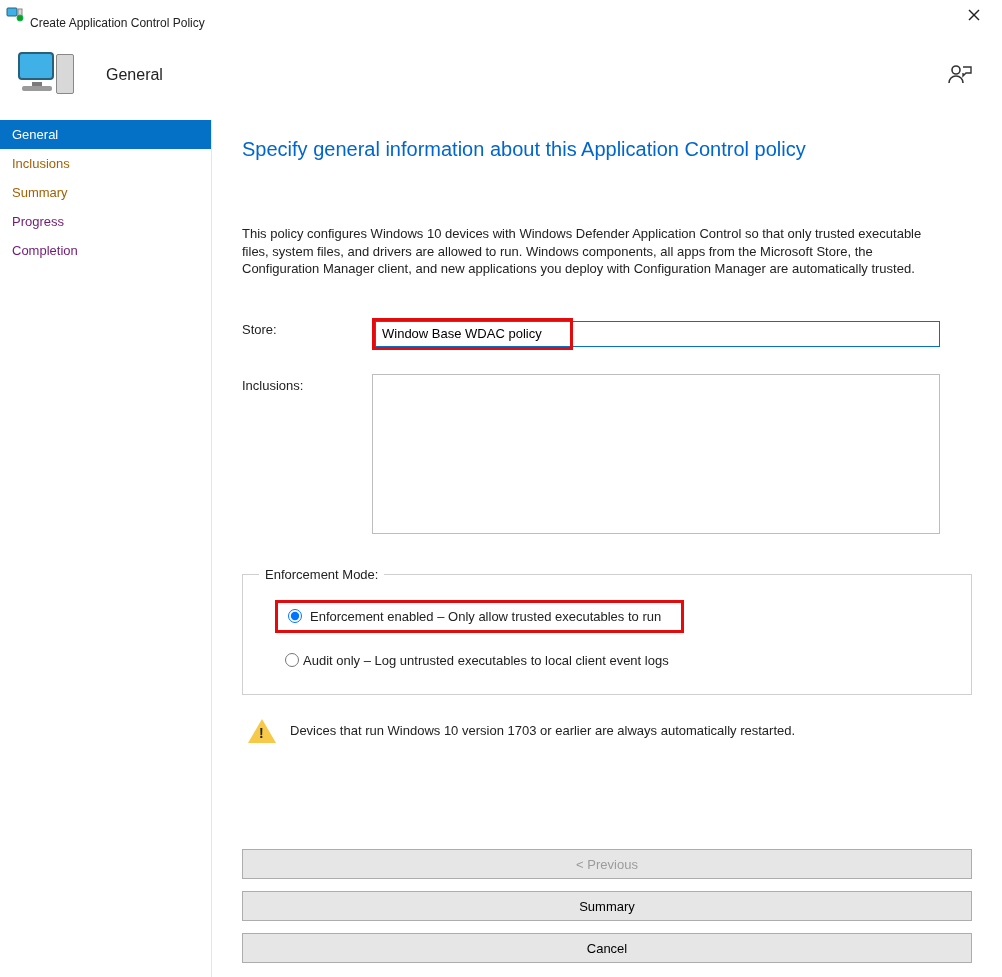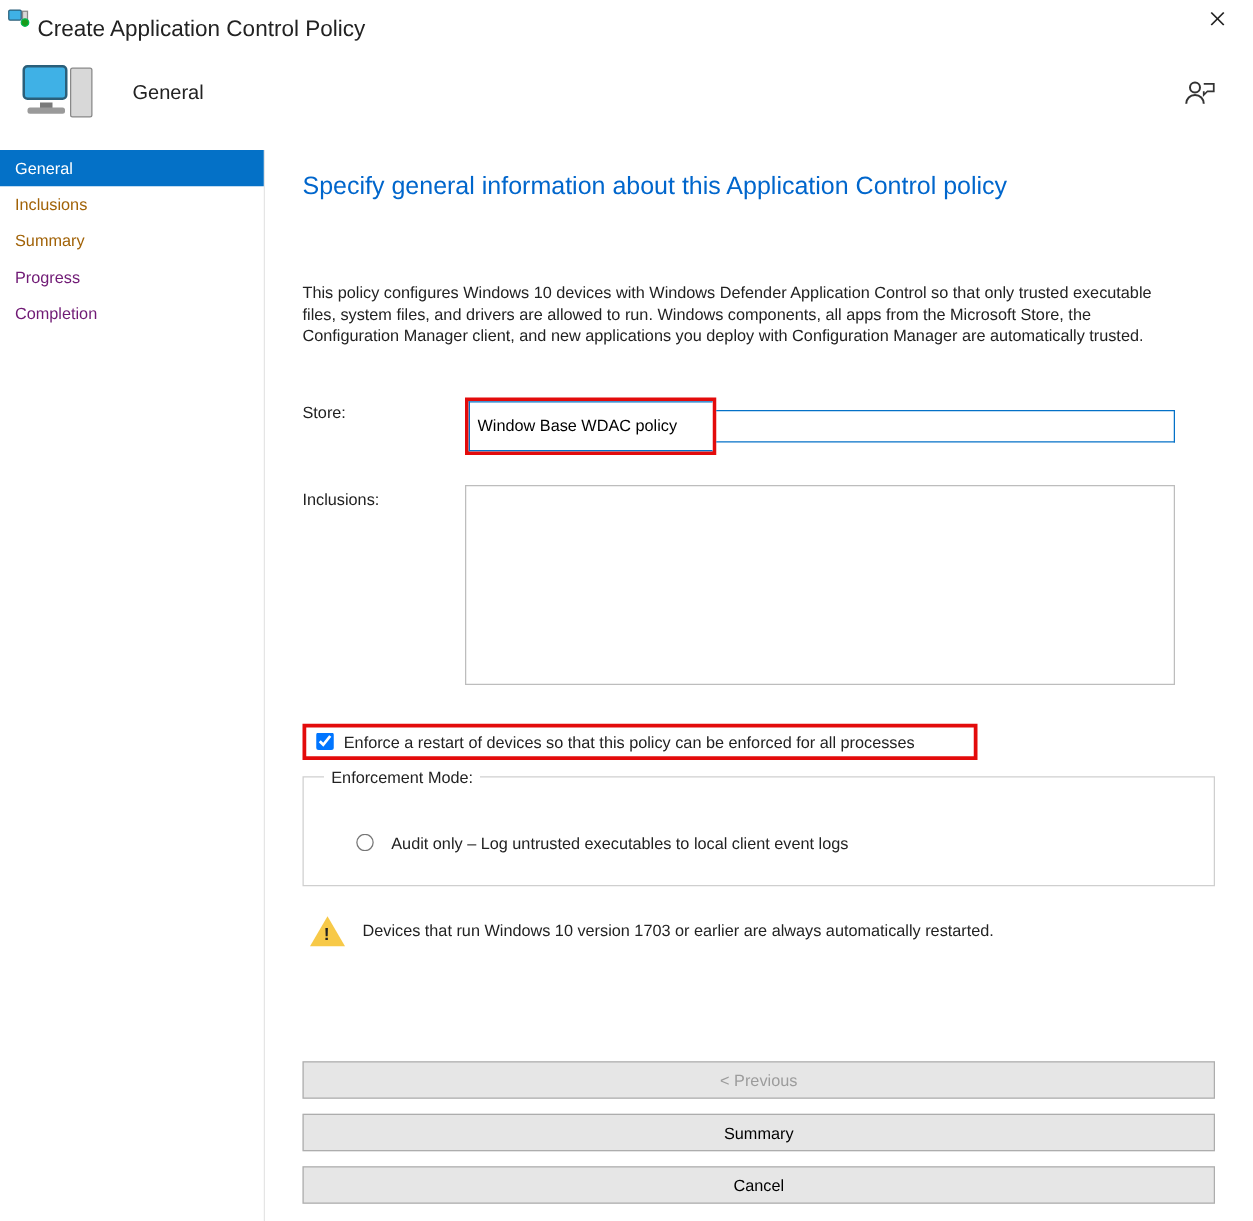--- a/index.html
+++ b/index.html
@@ -17,21 +17,21 @@
     display: flex;
     align-items: center;
     padding: 4px 8px 4px 6px;
     height: 30px;
   }
   .titlebar .title-icon {
     width: 18px; height: 18px;
     margin-right: 6px;
     display: inline-flex; align-items: center; justify-content: center;
   }
-  .titlebar .title-text { font-size: 18px; margin-top: 16px; }
+  .titlebar .title-text { font-size: 12px; margin-top: 16px; }
   .titlebar .close {
     margin-left: auto;
     width: 40px; height: 28px;
     display: flex; align-items: center; justify-content: center;
     font-size: 16px;
     cursor: pointer;
   }
   .header {
     display: flex;
     align-items: center;
@@ -117,21 +117,21 @@
     margin-bottom: 24px;
   }
   .field-label {
     width: 130px;
     padding-top: 4px;
   }
   .field-control { flex: 1; }
   .text-input {
     width: 100%;
     max-width: 568px;
-    height: 40px;
+    height: 26px;
     border: 1px solid #0471c7;
     padding: 2px 6px;
     font-family: inherit;
     font-size: 13px;
   }
   .red-box { border: 3px solid #e30b0b; display: inline-block; }
   .name-redbox { padding: 0; }
   .textarea {
     width: 100%;
     max-width: 568px;
@@ -155,21 +155,21 @@
   fieldset.enforce {
     border: 1px solid #cfcfcf;
     margin: 6px 0 0 0;
     padding: 18px 16px 20px 16px;
   }
   fieldset.enforce legend {
     padding: 0 6px;
     font-size: 13px;
   }
   .radio-row {
-    display: flex; align-items: center; gap: 14px;
+    display: flex; align-items: center; gap: 4px;
     padding: 6px 4px; margin-left: 22px;
   }
   .warn-row {
     display: flex; align-items: center; gap: 14px;
     margin-top: 24px; padding-left: 6px;
   }
   .warn-icon {
     width: 0; height: 0;
     border-left: 14px solid transparent;
     border-right: 14px solid transparent;
@@ -272,30 +272,30 @@
       </div>
     </div>
 
     <div class="field-row">
       <div class="field-label">Inclusions:</div>
       <div class="field-control">
         <textarea class="textarea" style=""></textarea>
       </div>
     </div>
 
-    <div style="margin-top:4px;">
-      <span class="red-outline" style="width:540px;">
-        <input type="checkbox" checked="" style="">
-        <span>Enforce a restart of devices so that this policy can be enforced for all processes</span>
-      </span>
-    </div>
 
     <fieldset class="enforce">
       <legend>Enforcement Mode:</legend>
 
+      <div style="display:inline-block">
+        <span class="red-outline" style="padding:6px 20px 6px 10px;margin-left:16px;">
+          <input type="radio" name="mode" checked="" style="">
+          <span>Enforcement enabled – Only allow trusted executables to run</span>
+        </span>
+      </div>
 
       <div class="radio-row" style="margin-top:14px;">
         <input type="radio" name="mode" style="">
         <span>Audit only – Log untrusted executables to local client event logs</span>
       </div>
     </fieldset>
 
     <div class="warn-row">
       <div class="warn-icon"></div>
       <span>Devices that run Windows 10 version 1703 or earlier are always automatically restarted.</span>

